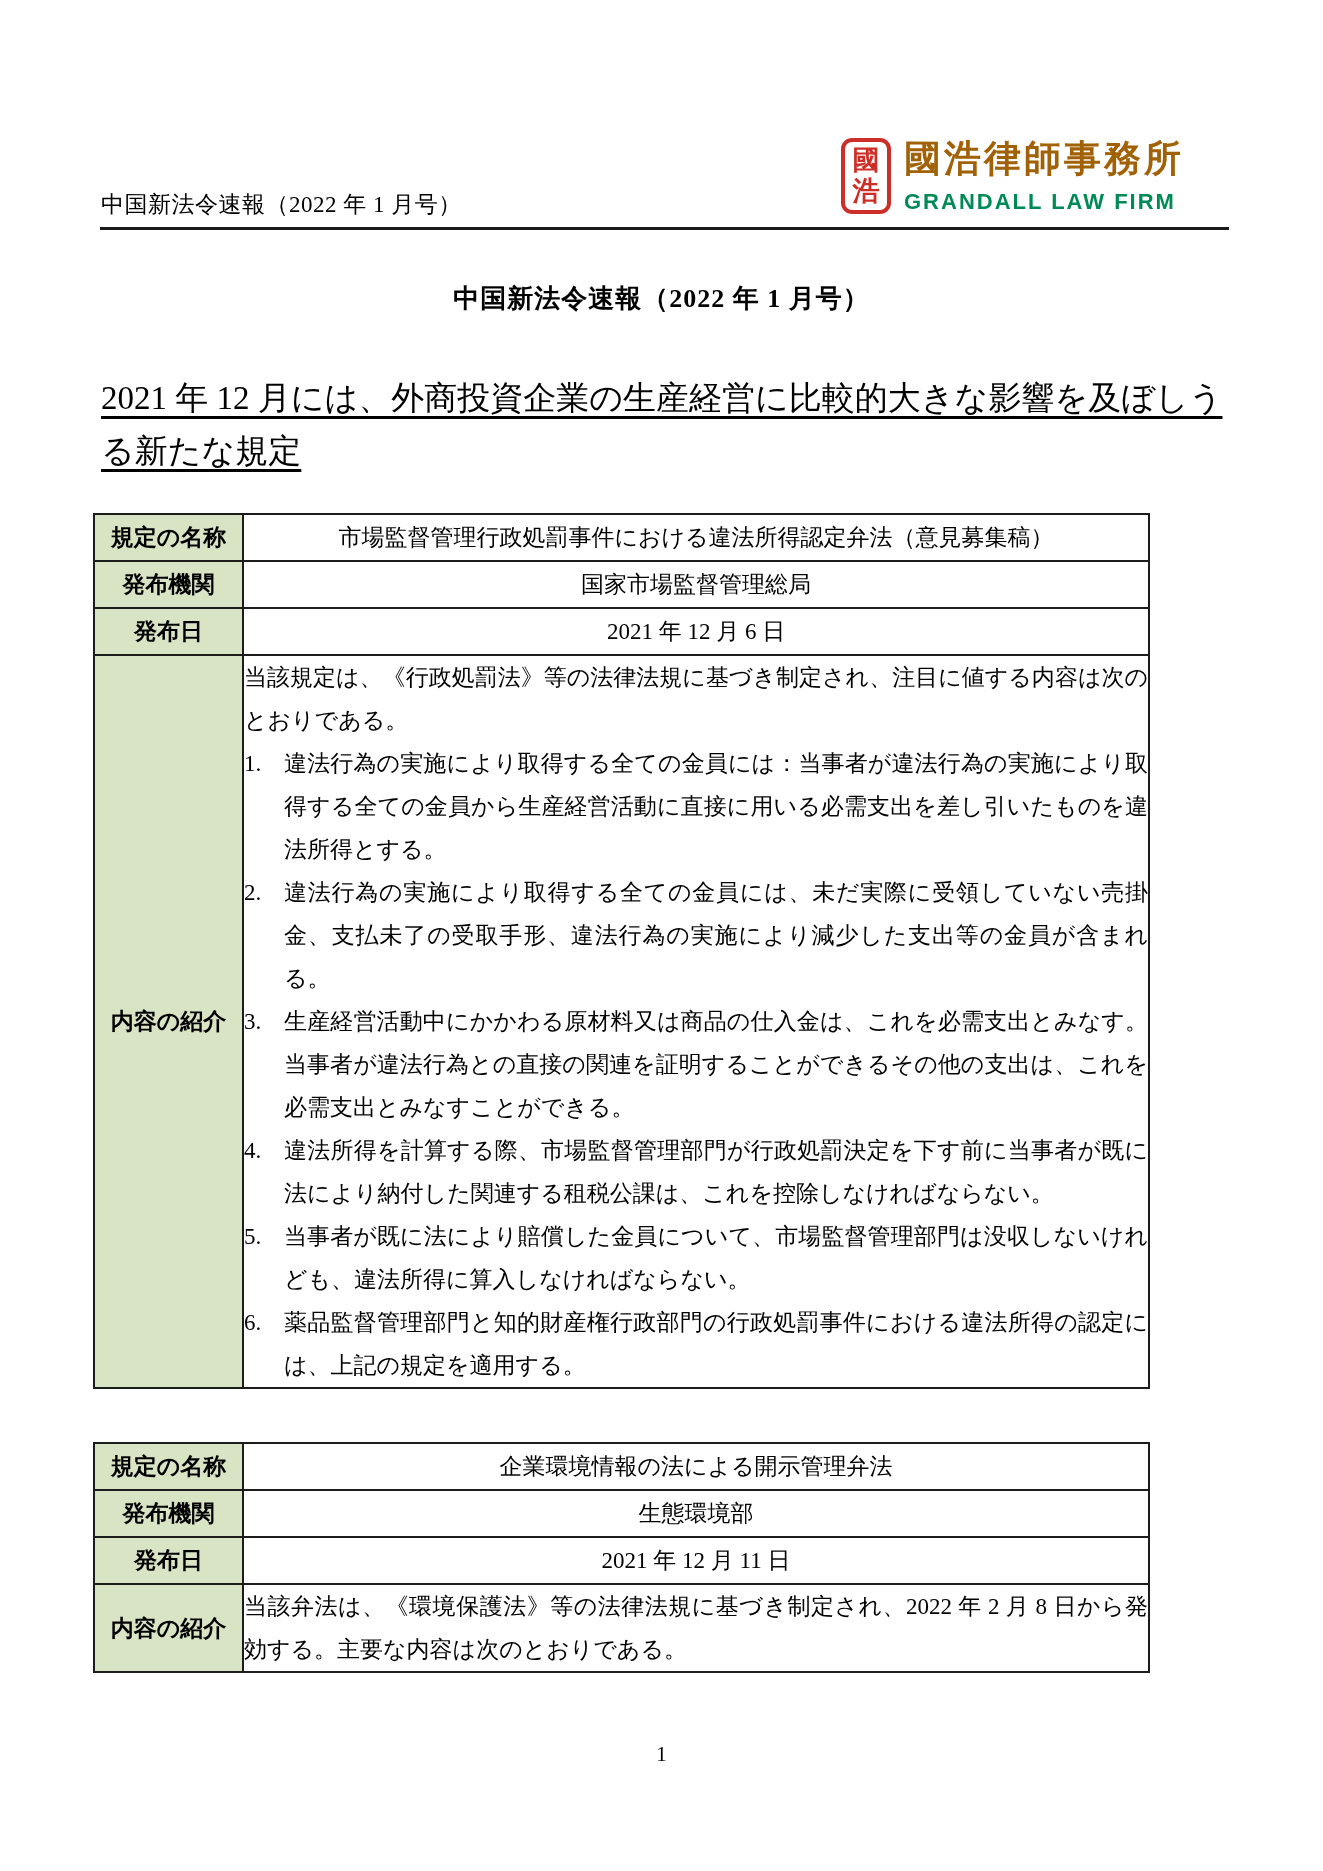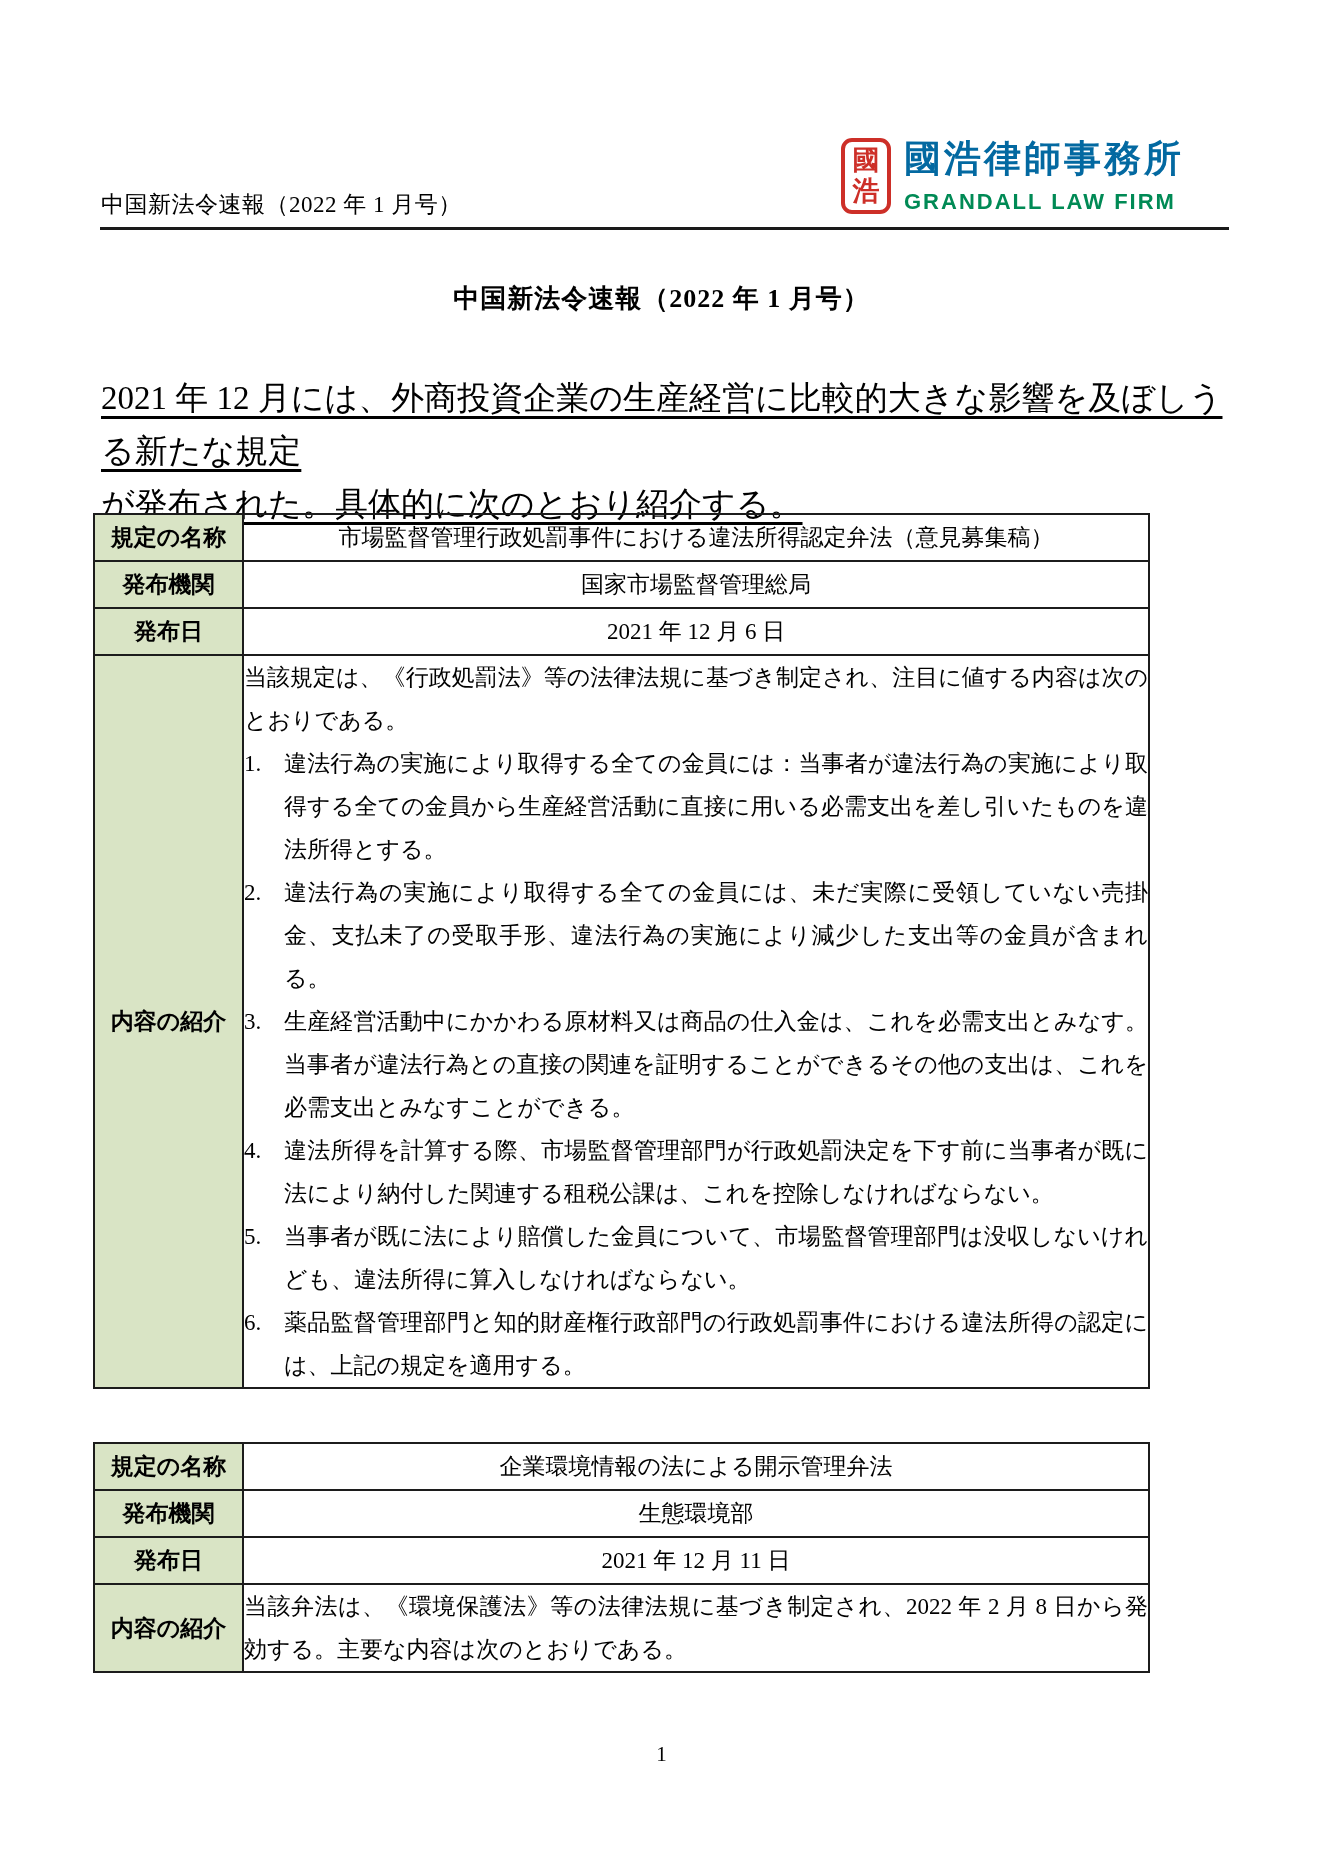--- a/index.html
+++ b/index.html
@@ -29,21 +29,21 @@
     width:42px;height:68px;
     border:4px solid var(--seal_red,#cd2f28);
     border-radius:11px;
     color:var(--seal_red,#cd2f28);
     display:flex;flex-direction:column;align-items:center;justify-content:center;
     font-weight:bold;flex:0 0 auto;
   }
   .seal span{font-size:27px;line-height:31px;}
   .logo-textblock{margin-left:13px;}
   .logo-cjk{
-    font-size:37px;line-height:42px;font-weight:bold;color:#0369a1;
+    font-size:37px;line-height:42px;font-weight:bold;color:#a16207;
     letter-spacing:3px;white-space:nowrap;
   }
   .logo-en{
     font-size:22px;line-height:25px;font-weight:bold;
     color:var(--logo_green,#008a55);
     letter-spacing:2px;white-space:nowrap;margin-top:9px;
   }
   
   .doc-title{
     position:absolute;left:0;top:281px;width:100%;
@@ -109,21 +109,20 @@
     <div class="logo-textblock">
       <div class="logo-cjk">國浩律師事務所</div>
       <div class="logo-en">GRANDALL LAW FIRM</div>
     </div>
   </div>
 
   <div class="doc-title">中国新法令速報（2022 年 1 月号）</div>
 
   <div class="intro">
     <div><span class="line">2021 年 12 月には、外商投資企業の生産経営に比較的大きな影響を及ぼしうる新たな規定</span></div>
-    <div><span class="line">が発布された。具体的に次のとおり紹介する。</span></div>
   </div>
 
   <table class="doc-table table-1">
     <tbody>
       <tr class="row-small">
         <td class="label-cell">規定の名称</td>
         <td class="value-cell">市場監督管理行政処罰事件における違法所得認定弁法（意見募集稿）</td>
       </tr>
       <tr class="row-small">
         <td class="label-cell">発布機関</td>

